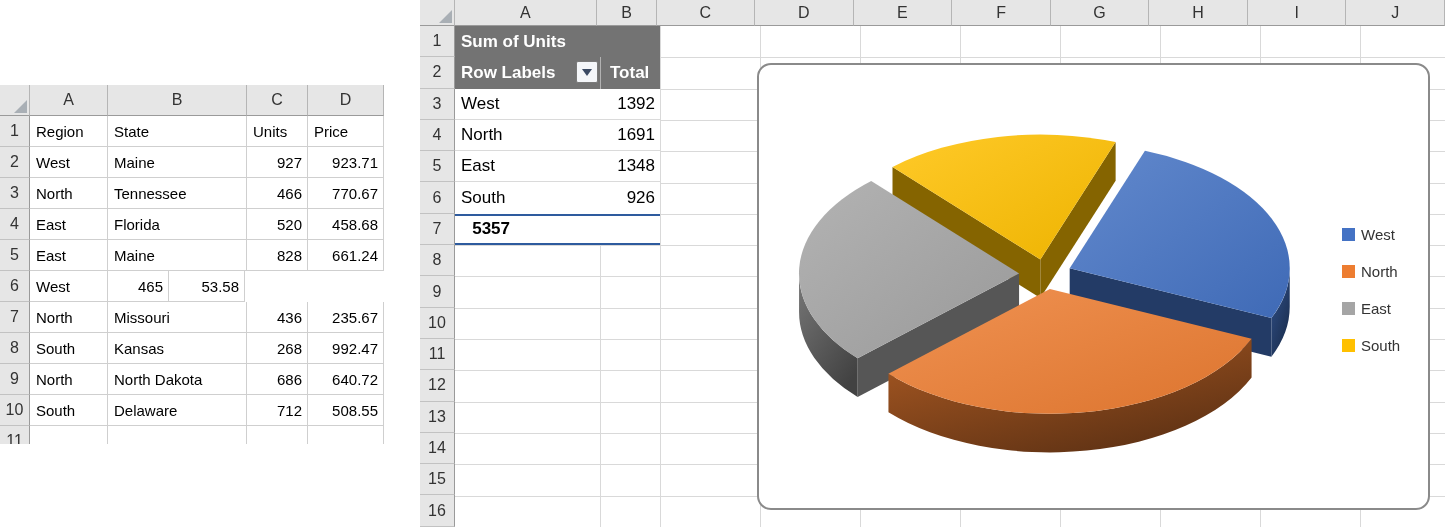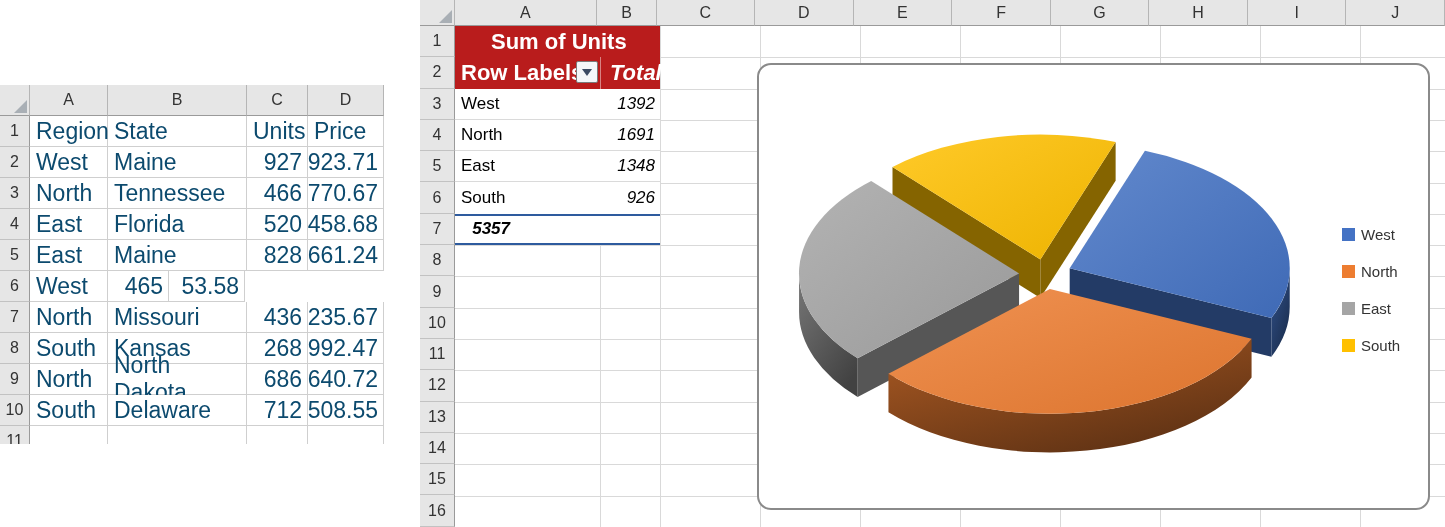--- a/index.html
+++ b/index.html
@@ -14,41 +14,41 @@
   .corner .tri { position:absolute; right:2px; bottom:2px; width:0; height:0;
                  border-left:13px solid transparent; border-bottom:13px solid #A9AFB5; }
   .rownum { background:#E6E6E6; color:#333; display:flex; align-items:center; justify-content:center;
             border-right:1px solid #9A9A9A; border-bottom:1px solid #C2C2C2; font-size:16px; }
 
   
   #left-sheet { left:0; top:85px; width:384px; height:359px; overflow:hidden; background:#fff; }
   #left-sheet .row { display:flex; height:31px; }
   #left-sheet .hrow { height:31px; }
   #left-sheet .cell { border-right:1px solid #CFCFCF; border-bottom:1px solid #CFCFCF;
-                      font-size:23px; color:#0c4a6e; display:flex; align-items:center; background:#fff; }
+                      font-size:15px; color:#000000; display:flex; align-items:center; background:#fff; }
   .lc0{width:30px;} .lc1{width:78px;} .lc2{width:139px;} .lc3{width:61px;} .lc4{width:76px;}
   .txt { padding-left:6px; justify-content:flex-start; }
   .num { padding-right:5px; justify-content:flex-end; }
 
   
   #right-sheet { left:420px; top:0; width:1025px; height:527px; overflow:hidden; background:#fff; }
   #rs-header { display:flex; height:26px; }
   .rc0{width:35px;} .rcA{width:145px;} .rcB{width:60px;} .rcN{width:100px;}
   #rs-body { position:relative; width:1025px; height:501px; }
   #rs-rownums { position:absolute; left:0; top:0; width:35px; }
   #rs-rownums .rownum { height:31.31px; }
   .vline { position:absolute; top:0; width:1px; height:501px; background:#D9D9D9; }
   .hline { position:absolute; left:35px; width:990px; height:1px; background:#D9D9D9; }
 
   
   #pivot { position:absolute; left:35px; top:0; width:205px; z-index:2; }
-  .pvt-blue { background:#b91c1c; color:#fff; font-weight:bold; font-size:22px;justify-content:center; }
+  .pvt-blue { background:#737373; color:#fff; font-weight:bold; font-size:17px; }
   #pivot .prow { display:flex; height:31.31px; align-items:center; }
   #pivot .pA { width:145px; display:flex; align-items:center; padding-left:6px; height:100%; position:relative; }
-  #pivot .pB { width:60px; display:flex; align-items:center; height:100%;font-style:italic; }
+  #pivot .pB { width:60px; display:flex; align-items:center; height:100%; }
   #pivot .data { background:#fff; font-size:17px; color:#000; border-bottom:1px solid #DADADA; }
   #pivot .data .pB, #pivot .gt .pB { justify-content:flex-end; padding-right:5px; }
   #pivot .hdr2 .pB { padding-left:9px; border-left:1px solid rgba(255,255,255,.45); }
   #pivot .gt { background:#fff; font-weight:bold; font-size:17px; color:#000;
                border-top:2px solid #2E5B9E; border-bottom:2px solid #2E5B9E; height:31.31px; }
   #filter-btn { position:absolute; right:2px; top:4px; width:22px; height:22px; background:#F4F6F9;
                 border:1px solid #7A7A7A; border-radius:2px; display:flex; align-items:center; justify-content:center; }
   #filter-btn .arr { width:0; height:0; border:5px solid transparent; border-top:7px solid #3B4A63; margin-top:6px; }
 
   

